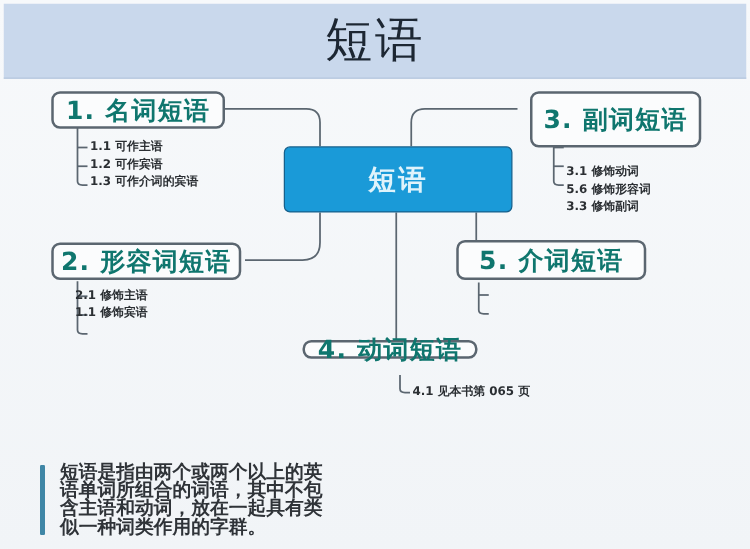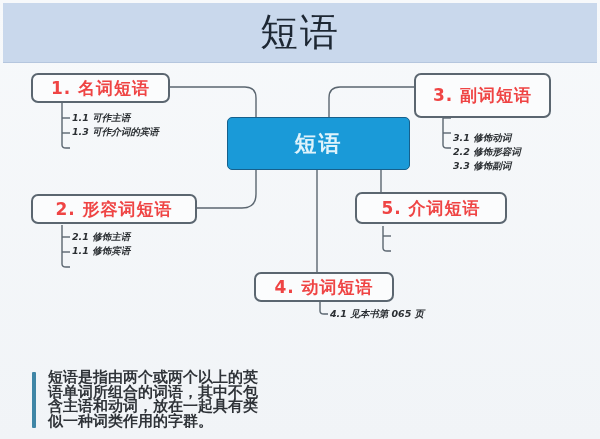--- a/index.html
+++ b/index.html
@@ -23,39 +23,40 @@
       font-family: "DejaVu Serif", serif;
       font-size: 38px; color: #1d2733; letter-spacing: 2px;
     }
     .lines { position: absolute; left: 0; top: 0; width: 600px; height: 439px; }
     .node {
       position: absolute;
       background: #fbfcfd;
       border: 2px solid #5b6670;
       border-radius: 7px;
       display: flex; align-items: center; justify-content: center;
-      color: #ef4444;
-      font-size: 17px; font-weight: bold;
+      color: #0f766e;
+      font-size: 20px; font-weight: bold;
       letter-spacing: 1px;
+      margin-left: 10px;
     }
     .center-node {
       position: absolute; left: 227px; top: 117px; width: 183px; height: 53px;
       background: #1a9ad8;
       border: 1.5px solid #16608c;
       border-radius: 5px;
       display: flex; align-items: center; justify-content: center;
       color: #dff3fb; font-size: 22px; font-weight: bold; letter-spacing: 2px;
     }
     .sub {
       position: absolute;
       font-size: 9.5px; color: #2b2f33; font-weight: bold;
       line-height: 14px;
       white-space: nowrap;
     }
-    .sub div { padding-left: 8px; position: relative; font-style: italic; }
+    .sub div { padding-left: 8px; position: relative; }
     .note {
       position: absolute; left: 34px; top: 370px; width: 230px;
       font-size: 15px; line-height: 14.5px; color: #2f3338; font-weight: bold;
       padding-left: 14px;
     }
     .note-bar {
       position: absolute; left: 32px; top: 372px; width: 4px; height: 56px;
       background: #3f86a6; border-radius: 1px;
     }
   </style>
@@ -102,45 +103,46 @@
 
   <div class="center-node">
     <span>短语</span>
   </div>
 
   <div class="node" style="left:31px; top:73px; width:139px; height:30px;">
     <span>1. 名词短语</span>
   </div>
   <div class="sub" style="left:64px; top:111px;">
     <div>1.1 可作主语</div>
+    <div>1.2 可作宾语</div>
     <div>1.3 可作介词的宾语</div>
   </div>
 
-  <div class="node" style="left:31px; top:194px; width:166px; height:30px;">
+  <div class="node" style="left:31px; top:194px; width:152px; height:30px;">
     <span>2. 形容词短语</span>
   </div>
-  <div class="sub" style="left:64px; top:230px;">
+  <div class="sub" style="left:52px; top:230px;">
     <div>2.1 修饰主语</div>
     <div>1.1 修饰宾语</div>
   </div>
 
   <div class="node" style="left:414px; top:73px; width:137px; height:45px;">
     <span>3. 副词短语</span>
   </div>
   <div class="sub" style="left:445px; top:111px;margin-top:20px;">
     <div>3.1 修饰动词</div>
-    <div>2.2 修饰形容词</div>
+    <div>5.6 修饰形容词</div>
     <div>3.3 修饰副词</div>
   </div>
 
   <div class="node" style="left:355px; top:192px; width:152px; height:32px;">
     <span>5. 介词短语</span>
   </div>
 
-  <div class="node" style="left:254px; top:272px; width:140px; height:30px;">
+  <div class="node" style="left:232px; top:272px; width:140px; height:15px;">
     <span>4. 动词短语</span>
   </div>
   <div class="sub" style="left:322px; top:307px;">
     <div>4.1 见本书第 065 页</div>
   </div>
 
   <div class="note-bar"></div>
   <div class="note">短语是指由两个或两个以上的英语单词所组合的词语，其中不包含主语和动词，放在一起具有类似一种词类作用的字群。</div>
 
 </div>

